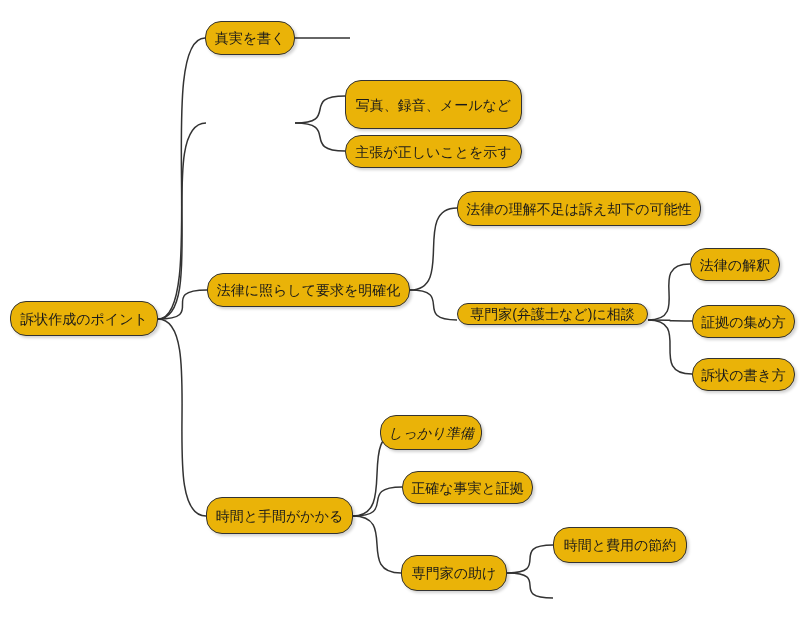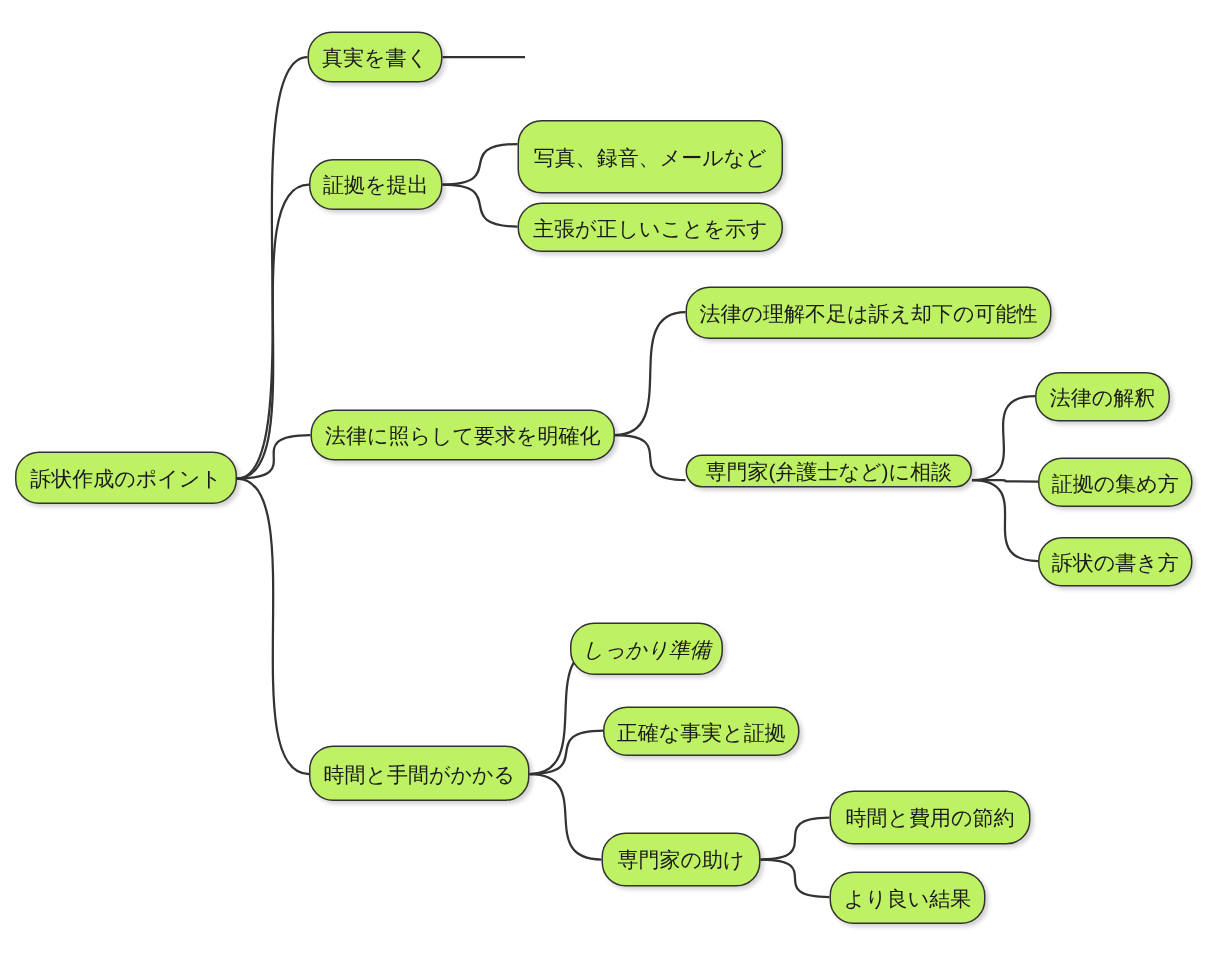--- a/index.html
+++ b/index.html
@@ -26,21 +26,21 @@
     fill: none;
     stroke: #333333;
     stroke-width: 1.5;
   }
   .node {
     position: absolute;
     display: flex;
     align-items: center;
     justify-content: center;
     box-sizing: border-box;
-    background: #bef264;
+    background: #eab308;
     border: 1.5px solid #333333;
     border-radius: 16px;
     box-shadow: 2px 2px 3px rgba(0,0,0,0.18);
     color: #1a1a1a;
     font-size: 14px;
     line-height: 1;
     white-space: nowrap;
     padding: 0 4px;
   }
 </style>
@@ -64,29 +64,27 @@
     <path d="M648,320 C693,320 647,374 692,374"></path>
     <path d="M353,516 C398,516 356,432 401,432"></path>
     <path d="M353,516 C398,516 357,487 402,487"></path>
     <path d="M353,516 C398,516 356,573 401,573"></path>
     <path d="M507,573 C552,573 508,545 553,545"></path>
     <path d="M507,573 C552,573 508,598 553,598"></path>
   </svg>
 
   <div class="node" style="left:10px;  top:301px; width:148px; height:35px;">訴状作成のポイント</div>
   <div class="node" style="left:205px; top:21px;  width:90px;  height:34px;">真実を書く</div>
-  <div class="node" style="left:206px; top:106px; width:89px;  height:34px;">証拠を提出</div>
   <div class="node" style="left:345px; top:80px;  width:177px; height:49px;">写真、録音、メールなど</div>
   <div class="node" style="left:345px; top:135px; width:177px; height:33px;">主張が正しいことを示す</div>
   <div class="node" style="left:207px; top:273px; width:203px; height:34px;">法律に照らして要求を明確化</div>
   <div class="node" style="left:457px; top:191px; width:244px; height:35px;">法律の理解不足は訴え却下の可能性</div>
   <div class="node" style="left:457px; top:303px; width:191px; height:22px;">専門家(弁護士など)に相談</div>
   <div class="node" style="left:690px; top:248px; width:90px;  height:33px;">法律の解釈</div>
   <div class="node" style="left:692px; top:305px; width:103px; height:33px;">証拠の集め方</div>
   <div class="node" style="left:692px; top:358px; width:103px; height:33px;">訴状の書き方</div>
   <div class="node" style="left:206px; top:497px; width:147px; height:37px;">時間と手間がかかる</div>
   <div class="node" style="left:380px; top:415px; width:102px; height:35px;font-style:italic;">しっかり準備</div>
   <div class="node" style="left:402px; top:471px; width:131px; height:33px;">正確な事実と証拠</div>
   <div class="node" style="left:401px; top:555px; width:106px; height:36px;">専門家の助け</div>
   <div class="node" style="left:553px; top:527px; width:134px; height:36px;">時間と費用の節約</div>
-  <div class="node" style="left:553px; top:581px; width:104px; height:35px;">より良い結果</div>
 
 </div>
 
 </body></html>

